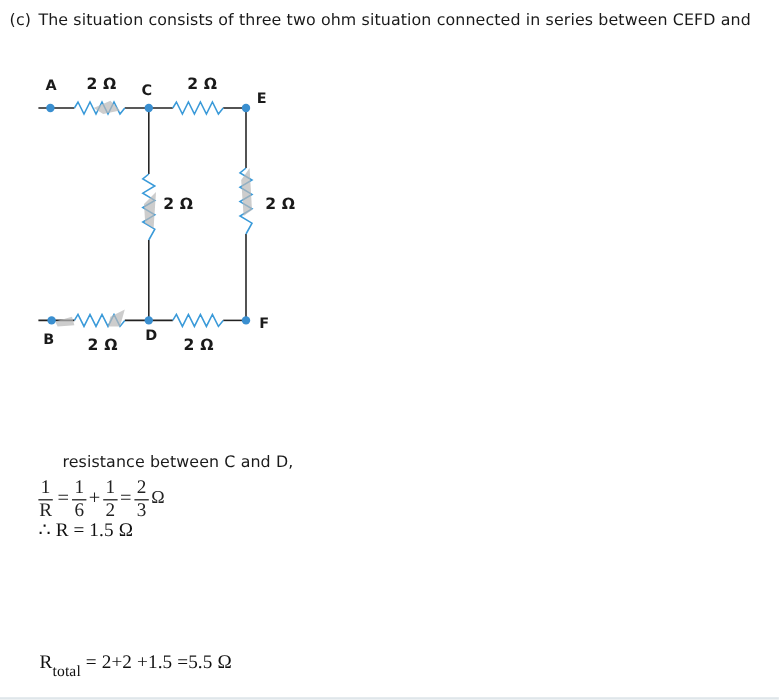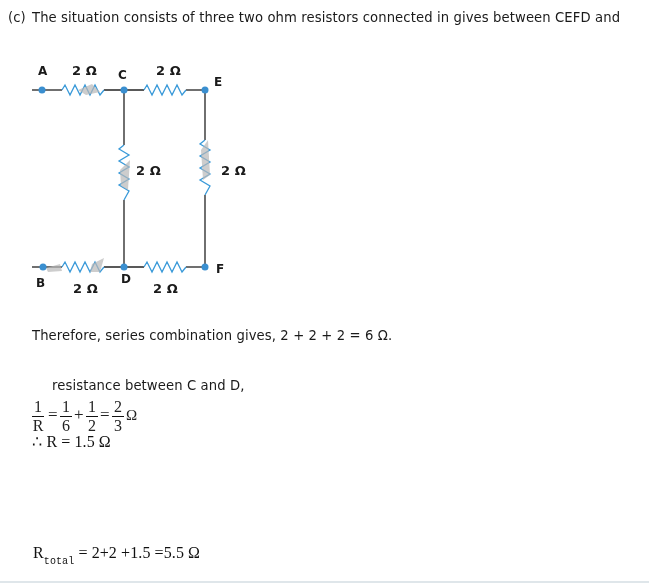--- a/index.html
+++ b/index.html
@@ -12,21 +12,21 @@
   .frac .bar { width:12px; border-top:1px solid #111; margin:1px 0; }
   .op { position:absolute; font-family:"Liberation Serif", serif; font-size:17px; }
   .circuit { position:absolute; left:0; top:55px; }
 </style>
 </head>
 <body>
 
 <div class="page">
 
   <div class="txt" style="left:8px; top:10px;">(c)</div>
-  <div class="txt" style="left:32px; top:10px;">The situation consists of three two ohm resistors connected in gives between CEFD and</div>
+  <div class="txt" style="left:32px; top:10px;">The situation consists of three two ohm situation connected in series between CEFD and</div>
 
   <svg class="circuit" width="280" height="250" viewBox="0 55 280 250">
 
     <g stroke="#222" stroke-width="1.3" fill="none">
       <line x1="32" y1="90" x2="62" y2="90"></line>
       <line x1="104" y1="90" x2="144" y2="90"></line>
       <line x1="186" y1="90" x2="205" y2="90"></line>
       <line x1="124" y1="90" x2="124" y2="145"></line>
       <line x1="124" y1="200" x2="124" y2="267"></line>
       <line x1="205" y1="90" x2="205" y2="140"></line>
@@ -70,21 +70,20 @@
   <div class="txt" style="left:121px; top:272px; font-weight:bold; font-size:12px;">D</div>
   <div class="txt" style="left:216px; top:262px; font-weight:bold; font-size:12px;">F</div>
 
   <div class="txt" style="left:72px; top:63px; font-weight:bold; font-size:13px;">2 Ω</div>
   <div class="txt" style="left:156px; top:63px; font-weight:bold; font-size:13px;">2 Ω</div>
   <div class="txt" style="left:136px; top:163px; font-weight:bold; font-size:13px;">2 Ω</div>
   <div class="txt" style="left:221px; top:163px; font-weight:bold; font-size:13px;">2 Ω</div>
   <div class="txt" style="left:73px; top:281px; font-weight:bold; font-size:13px;">2 Ω</div>
   <div class="txt" style="left:153px; top:281px; font-weight:bold; font-size:13px;">2 Ω</div>
 
-  <div class="txt" style="left:32px; top:328px;">Therefore, series combination gives, 2 + 2 + 2 = 6 Ω.</div>
   <div class="txt" style="left:32px; top:378px;margin-left:20px;">resistance between C and D,</div>
 
   <div>
     <div class="frac" style="left:32px; top:399px;">
       <span>1</span>
         <span class="bar"></span>
         <span>R</span>
     </div>
     <div class="op" style="left:48px; top:405px;">=</div>
     <div class="frac" style="left:60px; top:399px;">
@@ -104,17 +103,17 @@
         <span class="bar"></span>
         <span>3</span>
     </div>
     <div class="op" style="left:126px; top:407px; font-size:15px;">Ω</div>
   </div>
 
   <div class="txt serif" style="left:32px; top:432px; font-size:16px;">∴ R = 1.5 Ω</div>
 
 
   <div class="txt serif" style="left:33px; top:544px; font-size:16px;">
-    <span>R</span><sub style="font-size:10px; position:relative; top:2px;font-family:Liberation Mono, monospace;">total</sub>
+    <span>R</span><sub style="font-size:13px; position:relative; top:2px;">total</sub>
     <span>= 2+2 +1.5 =5.5 Ω</span>
   </div>
 
 </div>
 
 </body></html>

